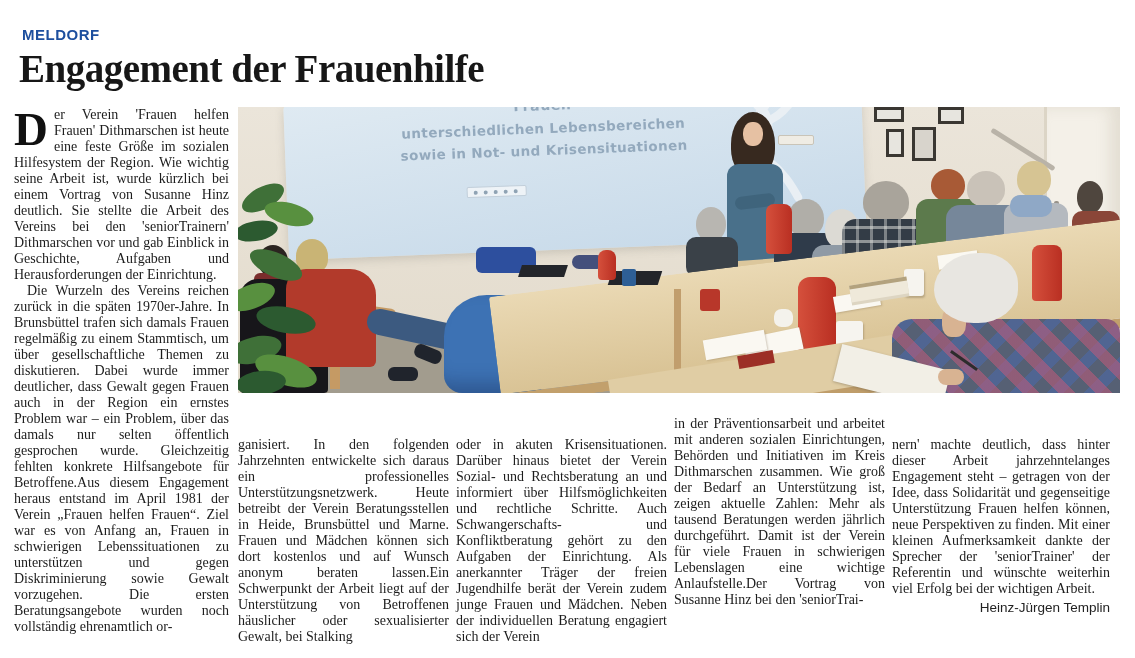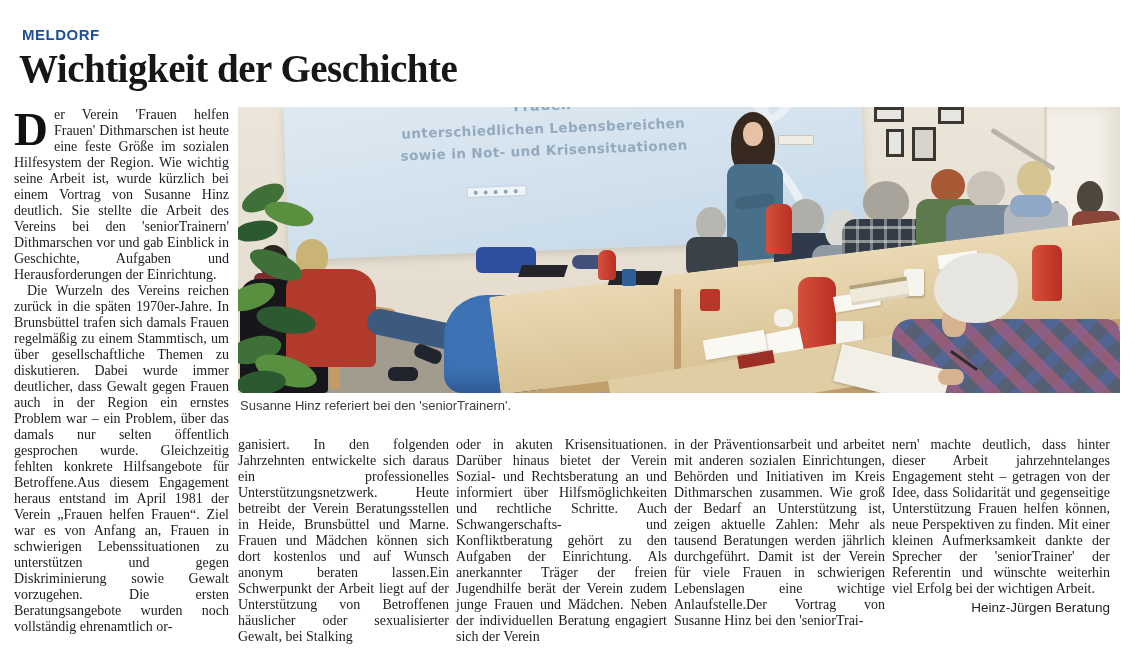--- a/index.html
+++ b/index.html
@@ -11,21 +11,21 @@
   .headline{position:absolute;left:19px;top:46px;margin:0;font-family:"Liberation Serif",serif;
             font-weight:bold;font-size:39px;letter-spacing:-.5px;color:#171717;}
   .datenote{position:absolute;left:903px;top:42px;font-family:"Liberation Sans",sans-serif;
             font-size:20px;color:#0a0a0a;}
   
   .col{position:absolute;font-size:14px;line-height:16px;text-align:justify;color:#1c1c1c;}
   .col p{margin:0;}
   .col1{left:14px;top:107px;width:215px;}
   .col2{left:238px;top:437px;width:211px;}
   .col3{left:456px;top:437px;width:211px;}
-  .col4{left:674px;top:437px;width:211px;}
+  .col4{left:674px;top:416px;width:211px;}
   .col5{left:892px;top:437px;width:218px;}
   .dropcap{float:left;font-weight:bold;font-size:47px;line-height:40px;padding:2px 6px 0 0;color:#111;}
   .indent{text-indent:13px;}
   .author{margin-top:3px;text-align:right;font-family:"Liberation Sans",sans-serif;font-size:13.5px;color:#222;}
   .caption{position:absolute;left:240px;top:398px;width:600px;font-family:"Liberation Sans",sans-serif;
            font-size:13px;color:#3c3c3c;}
   
   .photo{position:absolute;left:238px;top:107px;width:882px;height:286px;overflow:hidden;
          background:linear-gradient(#ebe5da,#e2dacb);}
   .photo *{position:absolute;}
@@ -135,21 +135,21 @@
   .leaf{position:absolute;border-radius:50%;}
   
   [data-interactable]{box-sizing:border-box;}
 </style>
 </head>
 <body>
 
 <div class="page" data-interactable="false">
 
   <div class="kicker" data-interactable="false">MELDORF</div>
-  <h1 class="headline" data-interactable="false">Wichtigkeit der Geschichte</h1>
+  <h1 class="headline" data-interactable="false">Engagement der Frauenhilfe</h1>
 
   <div class="col col1" data-interactable="false">
     <p data-interactable="false"><span class="dropcap" data-interactable="false">D</span><span data-interactable="false">er Verein 'Frauen helfen Frauen' Dithmarschen ist heute eine feste Größe im sozialen Hilfesystem der Region. Wie wichtig seine Arbeit ist, wurde kürzlich bei einem Vortrag von Susanne Hinz deutlich. Sie stellte die Arbeit des Vereins bei den 'seniorTrainern' Dithmarschen vor und gab Einblick in Geschichte, Aufgaben und Herausforderungen der Einrichtung.</span></p>
     <p class="indent" data-interactable="false">Die Wurzeln des Vereins reichen zurück in die späten 1970er-Jahre. In Brunsbüttel trafen sich damals Frauen regelmäßig zu einem Stammtisch, um über gesellschaftliche Themen zu diskutieren. Dabei wurde immer deutlicher, dass Gewalt gegen Frauen auch in der Region ein ernstes Problem war – ein Problem, über das damals nur selten öffentlich gesprochen wurde. Gleichzeitig fehlten konkrete Hilfsangebote für Betroffene.Aus diesem Engagement heraus entstand im April 1981 der Verein „Frauen helfen Frauen“. Ziel war es von Anfang an, Frauen in schwierigen Lebenssituationen zu unterstützen und gegen Diskriminierung sowie Gewalt vorzugehen. Die ersten Beratungsangebote wurden noch vollständig ehrenamtlich or-</p>
   </div>
 
   <div class="photo" data-interactable="false">
     <div class="screen" data-interactable="false">
       <div class="slide-t1" data-interactable="false">Frauen</div>
       <div class="slide-t2" data-interactable="false">unterschiedlichen Lebensbereichen</div>
@@ -262,29 +262,28 @@
       <div class="leaf" style="left:0;top:40px;width:44px;height:20px;background:#2c5a30;transform:rotate(-10deg);"></div>
       <div class="leaf" style="left:14px;top:72px;width:56px;height:24px;background:#3f7038;transform:rotate(24deg);"></div>
       <div class="leaf" style="left:-8px;top:104px;width:50px;height:24px;background:#58903f;transform:rotate(-20deg);"></div>
       <div class="leaf" style="left:22px;top:126px;width:60px;height:26px;background:#2c5a30;transform:rotate(10deg);"></div>
       <div class="leaf" style="left:-6px;top:156px;width:54px;height:26px;background:#3f7038;transform:rotate(-14deg);"></div>
       <div class="leaf" style="left:20px;top:176px;width:64px;height:28px;background:#58903f;transform:rotate(18deg);"></div>
       <div class="leaf" style="left:2px;top:190px;width:50px;height:24px;background:#2c5a30;transform:rotate(-6deg);"></div>
     </div>
   </div>
 
-  <div class="caption" data-interactable="false">Susanne Hinz referiert bei den 'seniorTrainern'.</div>
 
   <div class="col col2" data-interactable="false">
     <p data-interactable="false">ganisiert. In den folgenden Jahrzehnten entwickelte sich daraus ein professionelles Unterstützungsnetzwerk. Heute betreibt der Verein Beratungsstellen in Heide, Brunsbüttel und Marne. Frauen und Mädchen können sich dort kostenlos und auf Wunsch anonym beraten lassen.Ein Schwerpunkt der Arbeit liegt auf der Unterstützung von Betroffenen häuslicher oder sexualisierter Gewalt, bei Stalking</p>
   </div>
   <div class="col col3" data-interactable="false">
     <p data-interactable="false">oder in akuten Krisensituationen. Darüber hinaus bietet der Verein Sozial- und Rechtsberatung an und informiert über Hilfsmöglichkeiten und rechtliche Schritte. Auch Schwangerschafts- und Konfliktberatung gehört zu den Aufgaben der Einrichtung. Als anerkannter Träger der freien Jugendhilfe berät der Verein zudem junge Frauen und Mädchen. Neben der individuellen Beratung engagiert sich der Verein</p>
   </div>
   <div class="col col4" data-interactable="false">
     <p data-interactable="false">in der Präventionsarbeit und arbeitet mit anderen sozialen Einrichtungen, Behörden und Initiativen im Kreis Dithmarschen zusammen. Wie groß der Bedarf an Unterstützung ist, zeigen aktuelle Zahlen: Mehr als tausend Beratungen werden jährlich durchgeführt. Damit ist der Verein für viele Frauen in schwierigen Lebenslagen eine wichtige Anlaufstelle.Der Vortrag von Susanne Hinz bei den 'seniorTrai-</p>
   </div>
   <div class="col col5" data-interactable="false">
     <p data-interactable="false">nern' machte deutlich, dass hinter dieser Arbeit jahrzehntelanges Engagement steht – getragen von der Idee, dass Solidarität und gegenseitige Unterstützung Frauen helfen können, neue Perspektiven zu finden. Mit einer kleinen Aufmerksamkeit dankte der Sprecher der 'seniorTrainer' der Referentin und wünschte weiterhin viel Erfolg bei der wichtigen Arbeit.</p>
-    <div class="author" data-interactable="false">Heinz-Jürgen Beratung</div>
+    <div class="author" data-interactable="false">Heinz-Jürgen Templin</div>
   </div>
 
 </div>
 
 </body></html>

